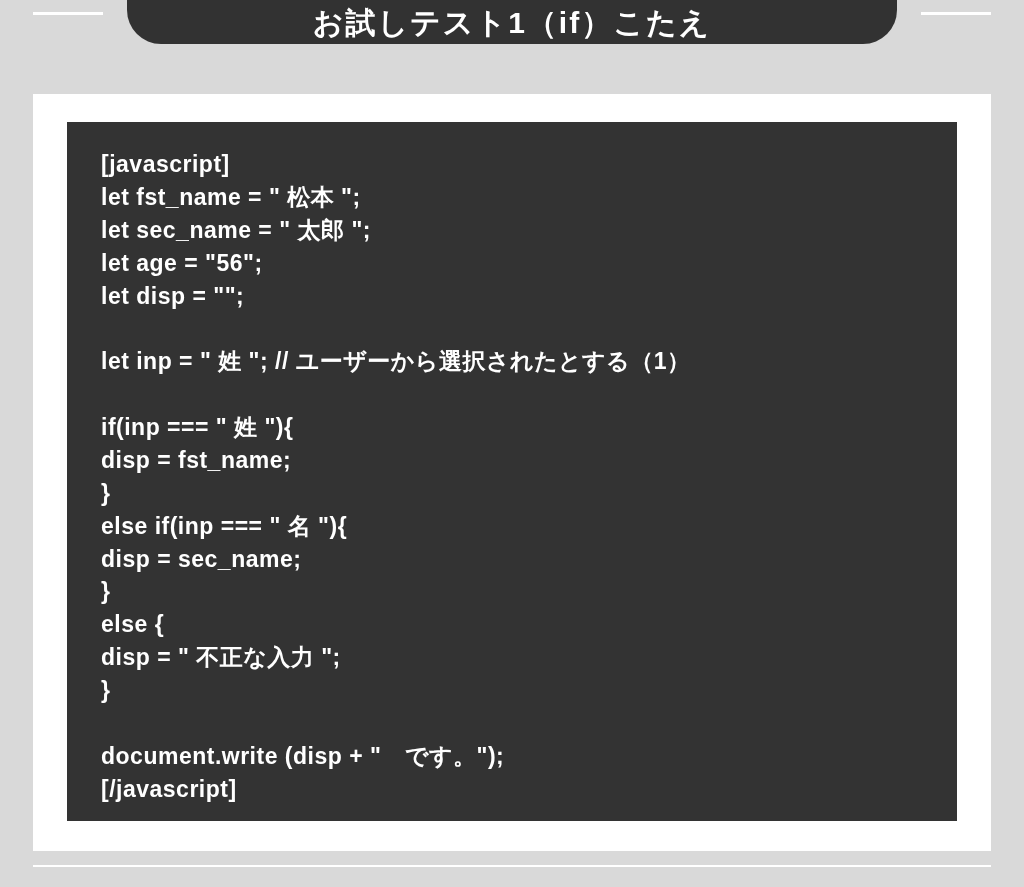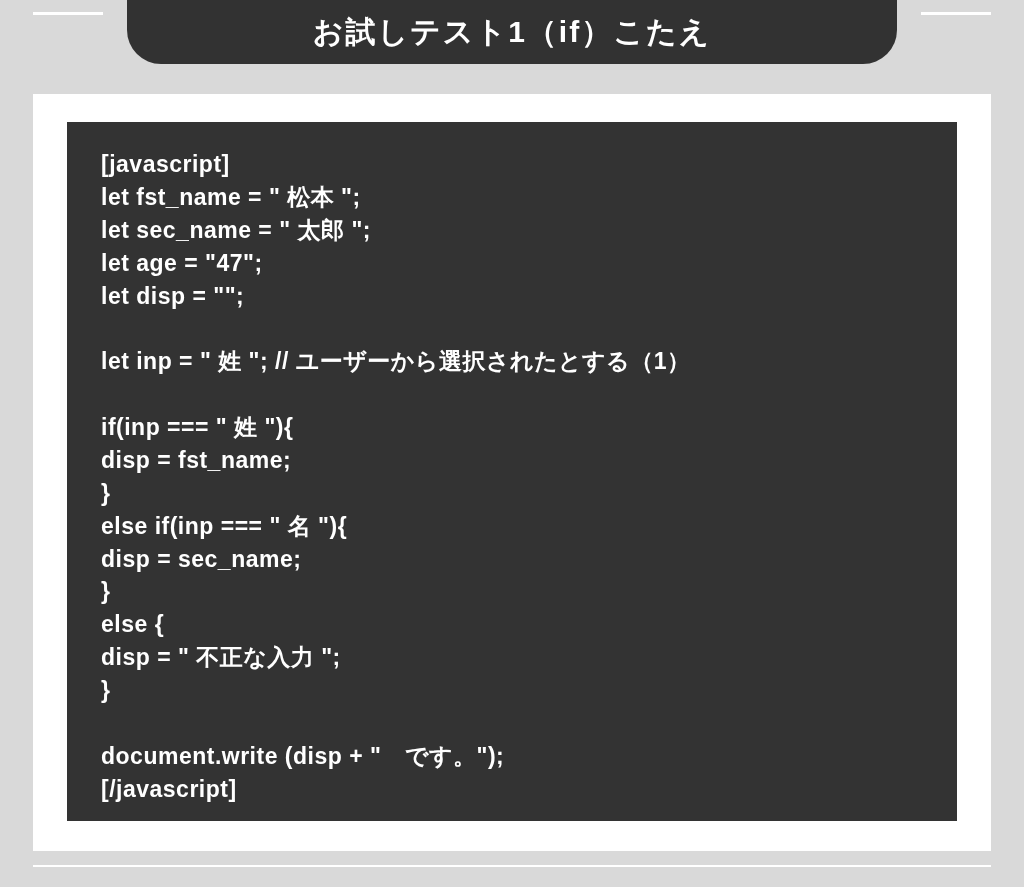--- a/index.html
+++ b/index.html
@@ -18,26 +18,26 @@
       background: #ffffff;
     }
     .top-rule-left  { left: 33px;  width: 70px; }
     .top-rule-right { right: 33px; width: 70px; }
     .title-tab {
       position: absolute;
       top: 0;
       left: 50%;
       transform: translateX(-50%);
       width: 770px;
-      height: 64px;
+      height: 44px;
       background: #323232;
       border-bottom-left-radius: 34px;
       border-bottom-right-radius: 34px;
       display: flex;
-      align-items: center;
+      align-items: flex-end;
       justify-content: center;
     }
     .title-text {
       color: #ffffff;
       font-size: 30px;
       font-weight: 600;
       letter-spacing: 2px;
     }
     .outer-panel {
       position: absolute;
@@ -78,21 +78,21 @@
 <div class="top-rule-right"></div>
 
 <div class="title-tab">
   <span class="title-text">お試しテスト1（if）こたえ</span>
 </div>
 
 <div class="outer-panel">
   <div class="code-panel" id="code-panel">[javascript]
 let fst_name = " 松本 ";
 let sec_name = " 太郎 ";
-let age = "47";
+let age = "56";
 let disp = "";
 
 let inp = " 姓 "; // ユーザーから選択されたとする（1）
 
 if(inp === " 姓 "){
 disp = fst_name;
 }
 else if(inp === " 名 "){
 disp = sec_name;
 }

